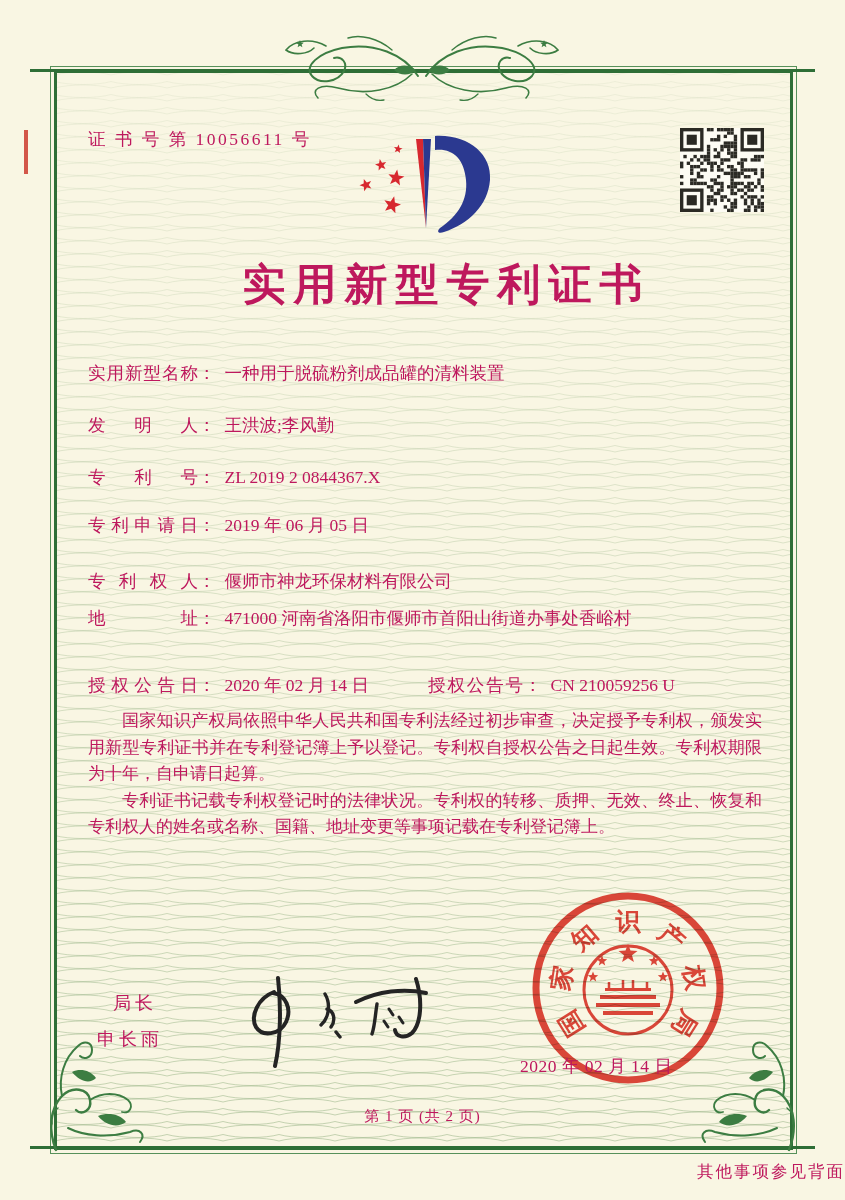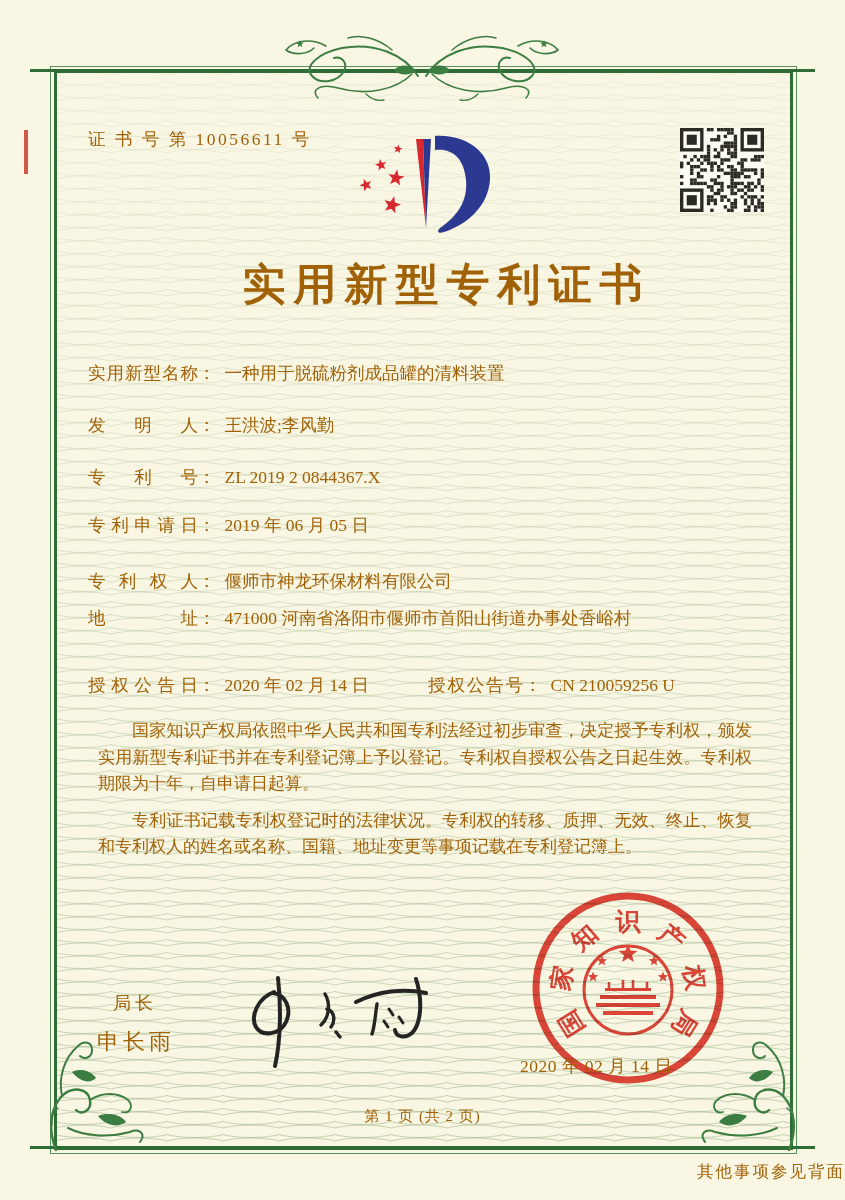--- a/index.html
+++ b/index.html
@@ -1,19 +1,19 @@
 <!DOCTYPE html>
 <html><head>
 <meta charset="utf-8">
 <style>
   html,body{margin:0;padding:0;background:#e8e4d4;}
   .page{
     position:relative;width:845px;height:1200px;margin:0 auto;
     background:#f9f6e3;overflow:hidden;
-    font-family:"Liberation Serif",serif;color:#a16207;
+    font-family:"Liberation Serif",serif;color:#be185d;
   }
   .abs{position:absolute;}
   
   .frame-outer{position:absolute;left:50px;top:66px;width:745px;height:1086px;
     border:1.5px solid #5a925c;border-color:#57915a;}
   .frame-inner{position:absolute;inset:3px;border:3px solid #2e6e36;}
   .rule{position:absolute;left:30px;width:785px;height:3px;background:#2e6e36;}
   .rule.top{top:69px;}
   .rule.bottom{top:1146px;}
   .edge-mark{position:absolute;left:24px;top:130px;width:4px;height:44px;background:#cc3b2e;opacity:.85;}
@@ -21,23 +21,23 @@
   .cert-no{position:absolute;left:88px;top:127px;font-size:17.5px;letter-spacing:2.5px;}
   .title{position:absolute;left:0;right:0;top:256px;text-align:center;
     font-size:43px;font-weight:bold;letter-spacing:8px;padding-left:48px;}
   .fields{position:absolute;left:88px;top:361px;width:672px;font-size:17.5px;}
   .frow{position:absolute;left:0;white-space:nowrap;}
   .flabel{display:inline-block;width:110px;text-align:justify;text-align-last:justify;vertical-align:bottom;}
   .fvalue{margin-left:9px;text-align:right;}
   .grant-no{position:absolute;left:340px;top:0;white-space:nowrap;}
   .grant-no .flabel{width:96px;letter-spacing:1px;}
   .paras{position:absolute;left:88px;top:708px;width:674px;font-size:17px;line-height:26.5px;text-align:justify;}
-  .paras p{margin:10px;text-indent:2em;}
+  .paras p{margin:0;text-indent:2em;}
   .officer-title{position:absolute;left:97px;top:991px;font-size:18px;letter-spacing:4px;margin-left:16px;}
-  .officer-name{position:absolute;left:97px;top:1027px;font-size:22px;letter-spacing:4px;}
+  .officer-name{position:absolute;left:97px;top:1027px;font-size:18px;letter-spacing:4px;}
   .seal-date{position:absolute;left:520px;top:1054px;width:240px;font-size:17.5px;letter-spacing:.5px;}
   .page-num{position:absolute;left:0;right:0;top:1107px;text-align:center;font-size:15px;letter-spacing:1px;}
   .back-note{position:absolute;left:0;right:0;top:1161px;text-align:right;font-size:16.5px;letter-spacing:2px;}
   svg{display:block;}
   .seal-svg{mix-blend-mode:multiply;opacity:.93;}
 </style>
 </head>
 <body>
 
 <div class="page">

